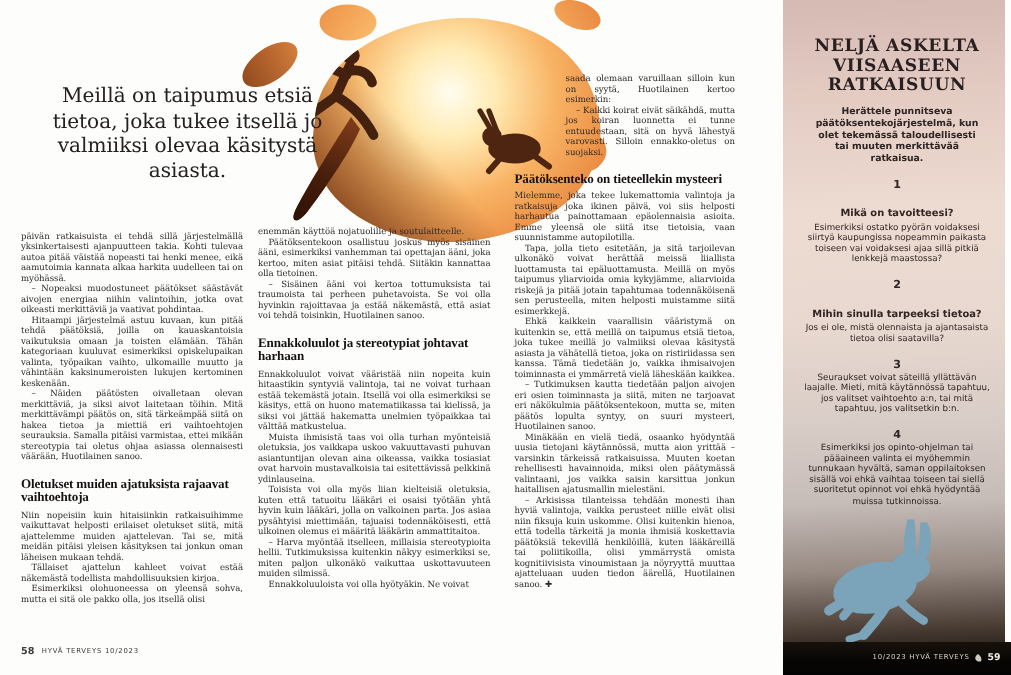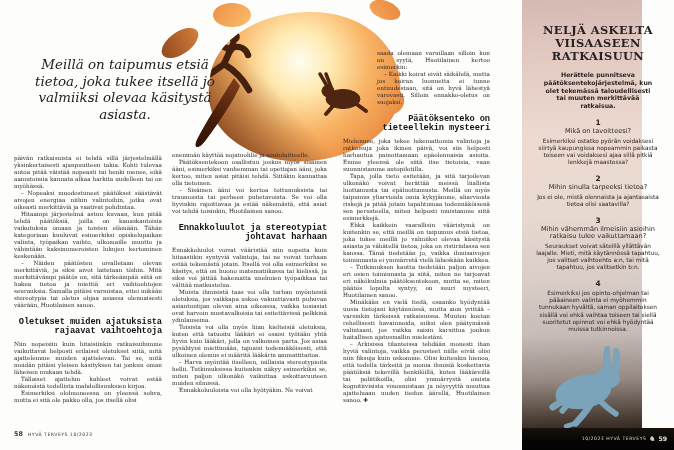--- a/index.html
+++ b/index.html
@@ -2,49 +2,49 @@
 <html lang="fi"><head>
 <meta charset="utf-8">
 <style>
   html,body{margin:0;padding:0;background:#e9e9e9;}
   .spread{position:relative;width:674px;height:450px;background:#fdfdfc;overflow:hidden;
           font-family:"DejaVu Serif", serif;}
   
   .col{position:absolute;text-align:justify;color:#2c2828;font-size:5.7px;line-height:7px;}
   .col .blk-p{text-indent:7px;}
   .col .blk-pf{text-indent:0;}
-  .col .blk-h{font-family:Liberation Mono, monospace;font-weight:bold;font-size:8.7px;line-height:9.3px;
-              margin:9px 0 4px 0;text-align:right;color:#161213;letter-spacing:-0.1px;text-indent:0;}
+  .col .blk-h{font-family:Liberation Serif, serif;font-weight:bold;font-size:8.7px;line-height:9.3px;
+              margin:9px 0 4px 0;text-align:left;color:#161213;letter-spacing:-0.1px;text-indent:0;}
   #col1{left:14px;top:155px;width:148px;}
   #col2{left:172px;top:152px;width:155px;}
   #col3{left:343px;top:50px;width:147px;}
   .runaround{float:left;width:34px;height:60px;}
   
   .quote{position:absolute;left:18px;top:57px;width:214px;text-align:center;
-         font-size:13.4px;line-height:16.6px;color:#242021;font-weight:500;font-style:italic;}
+         font-size:13.4px;line-height:16.6px;color:#242021;font-weight:500;}
   
   .turtle{position:absolute;left:150px;top:0;width:268px;height:240px;pointer-events:none;}
   
   .footer-left{position:absolute;left:14px;top:430px;font-family:"DejaVu Sans", sans-serif;
                color:#3f3b3c;font-size:4.6px;letter-spacing:0.5px;}
   .footer-left .pagenum{font-size:6.4px;font-weight:bold;letter-spacing:0;margin-right:3px;vertical-align:-0.5px;text-align:center;}
   
   .panel{position:absolute;left:522px;top:0;width:120px;height:450px;
          background:linear-gradient(178deg,
             #d5b9b3 0%, #e3cbc2 14%, #eddbd1 32%, #e8d8cf 48%,
-            #d9cdc7 62%, #c6bcb8 74%, #978a83 84%, #463a31 93%, #0c0907 100%);}
+            #d9cdc7 62%, #c6bcb8 74%, #978a83 84%, #463a31 93%, #0c0907 100%);padding-left:28px;}
   .panel-inner{position:absolute;left:10px;top:24px;width:132px;text-align:center;
                color:#2e2524;font-family:"DejaVu Sans", sans-serif;}
   .panel-title{font-family:"DejaVu Serif", serif;font-weight:bold;font-size:11.4px;line-height:13px;
                letter-spacing:0.4px;color:#281f20;}
   .panel-intro{margin:8px 10px 0;font-weight:bold;font-size:6.2px;line-height:7.8px;}
   .steps{margin-top:4px;}
   .step{margin-top:8px;}
   .step-num{font-weight:bold;font-size:7.4px;}
-  .step-heading{font-weight:normal;font-size:6.6px;line-height:7.6px;margin:1px 4px 0;}
+  .step-heading{font-weight:bold;font-size:6.6px;line-height:7.6px;margin:12px 4px 0;}
   .step-text{font-size:5.8px;line-height:7.1px;margin:2px 2px 0;}
   .hare{position:absolute;left:534px;top:344px;width:112px;height:86px;pointer-events:none;}
   .footer-band{position:absolute;left:522px;top:428px;width:152px;height:22px;
                background:linear-gradient(180deg,#17110b 0%,#070504 60%,#040303 100%);}
   .footer-right{position:absolute;right:7px;top:7px;color:#d9d3cc;font-family:"DejaVu Sans", sans-serif;
                 font-size:4.6px;letter-spacing:0.5px;display:flex;align-items:center;gap:3px;}
   .footer-right .pagenum{font-size:6.2px;font-weight:bold;color:#efeae3;letter-spacing:0;}
 </style>
 </head>
 <body>
@@ -156,21 +156,20 @@
             <div class="step-heading">Mikä on tavoitteesi?</div>
             <div class="step-text">Esimerkiksi ostatko pyörän voidaksesi siirtyä kaupungissa nopeammin paikasta toiseen vai voidaksesi ajaa sillä pitkiä lenkkejä maastossa?</div>
           </div>
           <div class="step">
             <div class="step-num">2</div>
             <div class="step-heading">Mihin sinulla tarpeeksi tietoa?</div>
             <div class="step-text">Jos ei ole, mistä olennaista ja ajantasaista tietoa olisi saatavilla?</div>
           </div>
           <div class="step">
             <div class="step-num">3</div>
-            <div class="step-heading">Mihin vähemmän ilmeisiin asioihin ratkaisu tulee vaikuttamaan?</div>
             <div class="step-text">Seuraukset voivat säteillä yllättävän laajalle. Mieti, mitä käytännössä tapahtuu, jos valitset vaihtoehto a:n, tai mitä tapahtuu, jos valitsetkin b:n.</div>
           </div>
           <div class="step">
             <div class="step-num">4</div>
             <div class="step-text">Esimerkiksi jos opinto-ohjelman tai pääaineen valinta ei myöhemmin tunnukaan hyvältä, saman oppilaitoksen sisällä voi ehkä vaihtaa toiseen tai siellä suoritetut opinnot voi ehkä hyödyntää muissa tutkinnoissa.</div>
           </div>
         </div>
     </div>
   </div>
 

